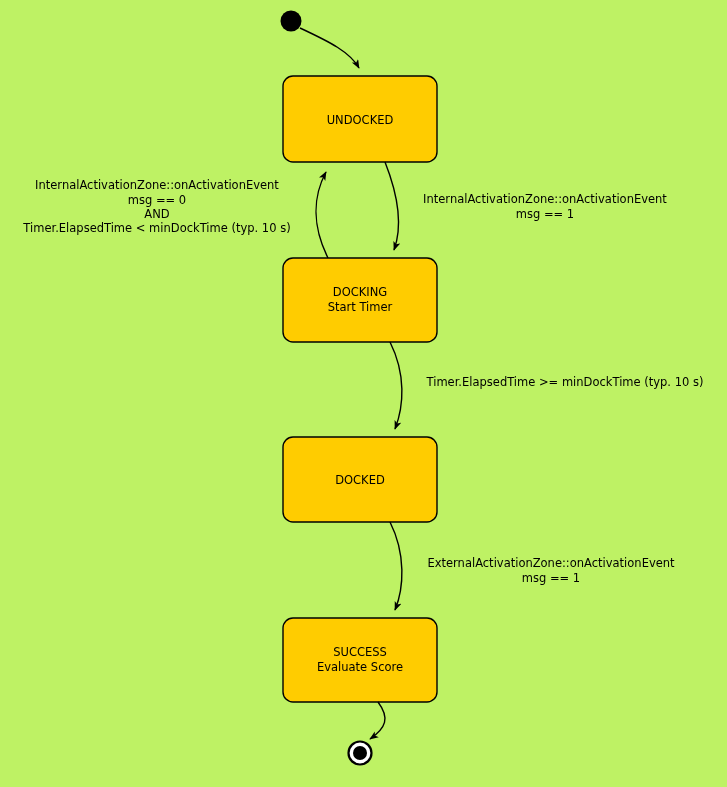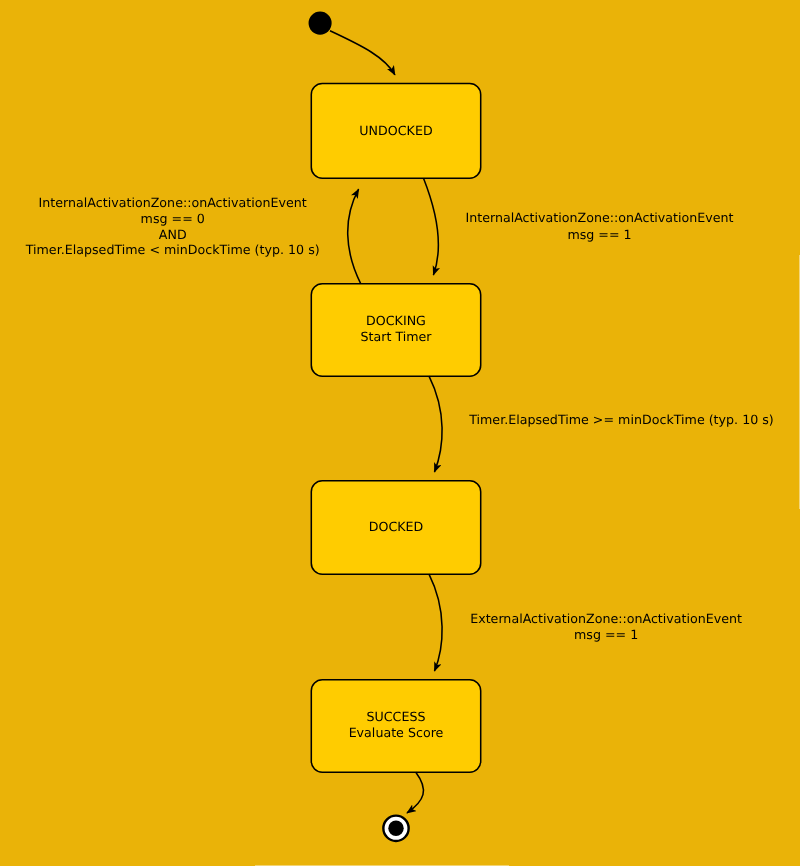--- a/index.html
+++ b/index.html
@@ -8,21 +8,21 @@
     padding: 0;
     background: #ffffff;
   }
   body {
     font-family: "DejaVu Sans", sans-serif;
   }
   #canvas {
     position: relative;
     width: 727px;
     height: 787px;
-    background: #eab308;
+    background: #bef264;
     overflow: hidden;
   }
   #diagram-svg {
     position: absolute;
     left: 0;
     top: 0;
     width: 727px;
     height: 787px;
   }
   .state-label {

